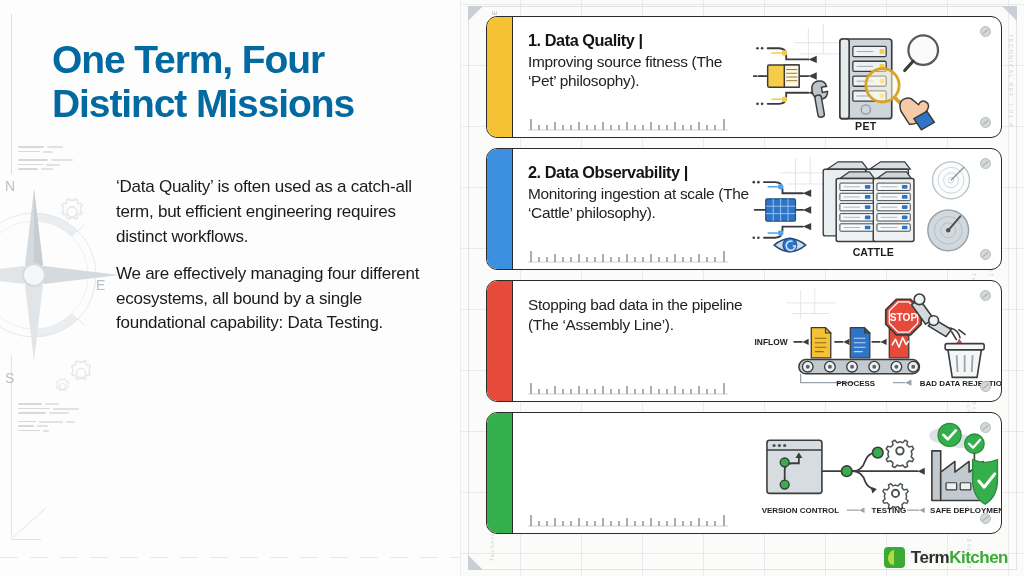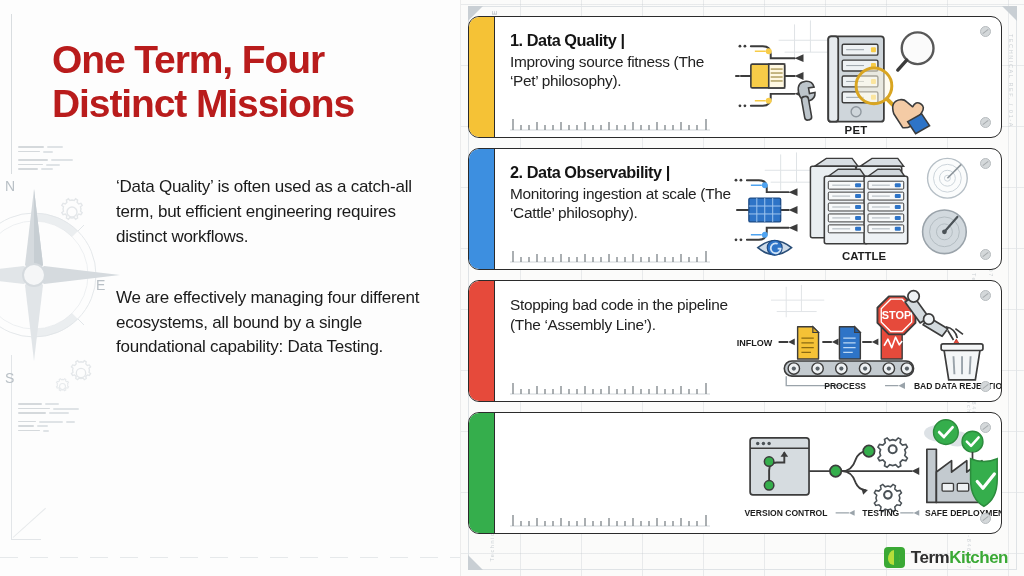--- a/index.html
+++ b/index.html
@@ -35,26 +35,26 @@
   .micro-bar { height: 1.5px; background: #d5d9dc; border-radius: 1px; }
   .micro-dots { height: 2px; background: #dfe3e6; border-radius: 1px; }
 
   .compass { position: absolute; left: -18px; top: 175px; width: 160px; height: 200px; opacity: .5; }
   .compass-letter { position: absolute; font-size: 14px; color: #b9c0c6; font-family: "Liberation Sans", sans-serif; }
 
   .gear { position: absolute; opacity: .45; }
 
   .left-content { position: relative; z-index: 3; padding: 38px 28px 0 52px; }
   .title {
-    font-size: 39px; line-height: 1.12; font-weight: 700; color: #b91c1c;
+    font-size: 39px; line-height: 1.12; font-weight: 700; color: #0369a1;
     letter-spacing: -1.1px; max-width: 380px;
   }
   .body-wrap { margin-left: 64px; margin-top: 50px; max-width: 320px; }
   .para { font-size: 17px; line-height: 1.46; color: #1b1b1b; letter-spacing: -0.25px; }
-  .para + .para { margin-top: 36px; }
+  .para + .para { margin-top: 12px; }
 
   
   .right {
     position: relative; flex: 1; height: 576px;
     background: #fbfbfa;
     background-image:
       linear-gradient(to right, rgba(190,196,200,.30) 1px, transparent 1px),
       linear-gradient(to bottom, rgba(190,196,200,.30) 1px, transparent 1px);
     background-size: 61px 61px;
     background-position: -2px 4px;
@@ -70,21 +70,21 @@
 
   .edge-label { position: absolute; font-size: 6.5px; letter-spacing: 1.6px; color: #b6bcc1;
     font-family: "Liberation Sans", sans-serif; white-space: nowrap; }
   .edge-left { left: -23px; top: 62px; transform: rotate(-90deg); transform-origin: center; }
   .edge-right-1 { right: -34px; top: 78px; transform: rotate(90deg); transform-origin: center; font-size: 5.5px; color: #ccd1d5;}
   .edge-right-2 { right: -27px; top: 215px; transform: rotate(90deg); transform-origin: center; font-size: 5.5px; color: #ccd1d5;}
   .edge-right-3 { right: -30px; top: 350px; transform: rotate(90deg); transform-origin: center; font-size: 5.5px; color: #ccd1d5;}
   .edge-right-4 { right: -32px; top: 480px; transform: rotate(90deg); transform-origin: center; font-size: 5.5px; color: #ccd1d5;}
   .edge-left-2 { left: -28px; bottom: 70px; transform: rotate(-90deg); transform-origin: center; font-size: 5.5px; color: #ccd1d5;}
 
-  .cards { position: absolute; left: 7px; right: 22px; top: 16px; display: flex;
+  .cards { position: absolute; left: 25px; right: 22px; top: 16px; display: flex;
     flex-direction: column; gap: 10px; }
 
   .card {
     position: relative; height: 122px;
     background: #ffffff;
     border: 1.6px solid #2b2b2b;
     border-radius: 11px;
     display: flex; overflow: hidden;
   }
   .accent { width: 26px; flex: 0 0 26px; border-radius: 9px 0 0 9px; border-right: 1.6px solid #2b2b2b; }
@@ -539,21 +539,21 @@
           </svg>
           <div class="screw tr"></div>
           <div class="screw br"></div>
         </div>
       </div>
 
       <div class="card">
         <div class="accent" style="background:#E64A3B"></div>
         <div class="card-body">
           <div class="card-text">
-            <div class="card-sub">Stopping bad code in the pipeline (The ‘Assembly Line’).</div>
+            <div class="card-sub">Stopping bad data in the pipeline (The ‘Assembly Line’).</div>
           </div>
           <div class="card-art">
             <svg width="100%" height="100%" viewBox="0 0 282 118" preserveAspectRatio="xMidYMid meet">
               <g stroke="#dfe3e6" stroke-width="1" fill="none">
                 <line x1="56" y1="2" x2="56" y2="34"></line>
                   <line x1="40" y1="16" x2="96" y2="16"></line>
                 <line x1="72" y1="0" x2="72" y2="28"></line>
                   <line x1="46" y1="28" x2="88" y2="28"></line>
               </g>
 

